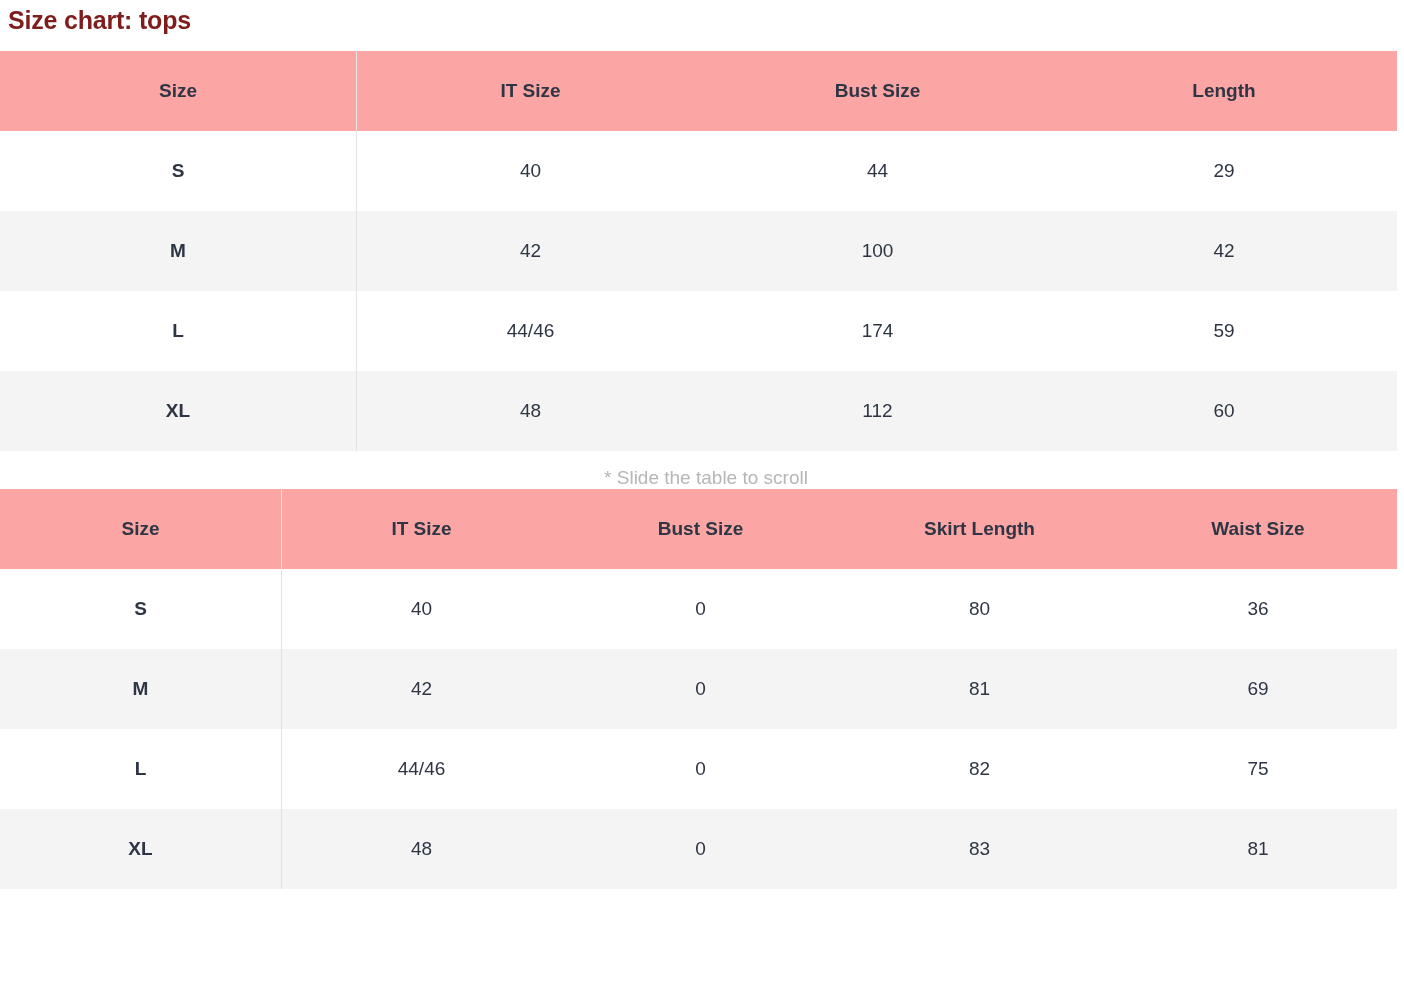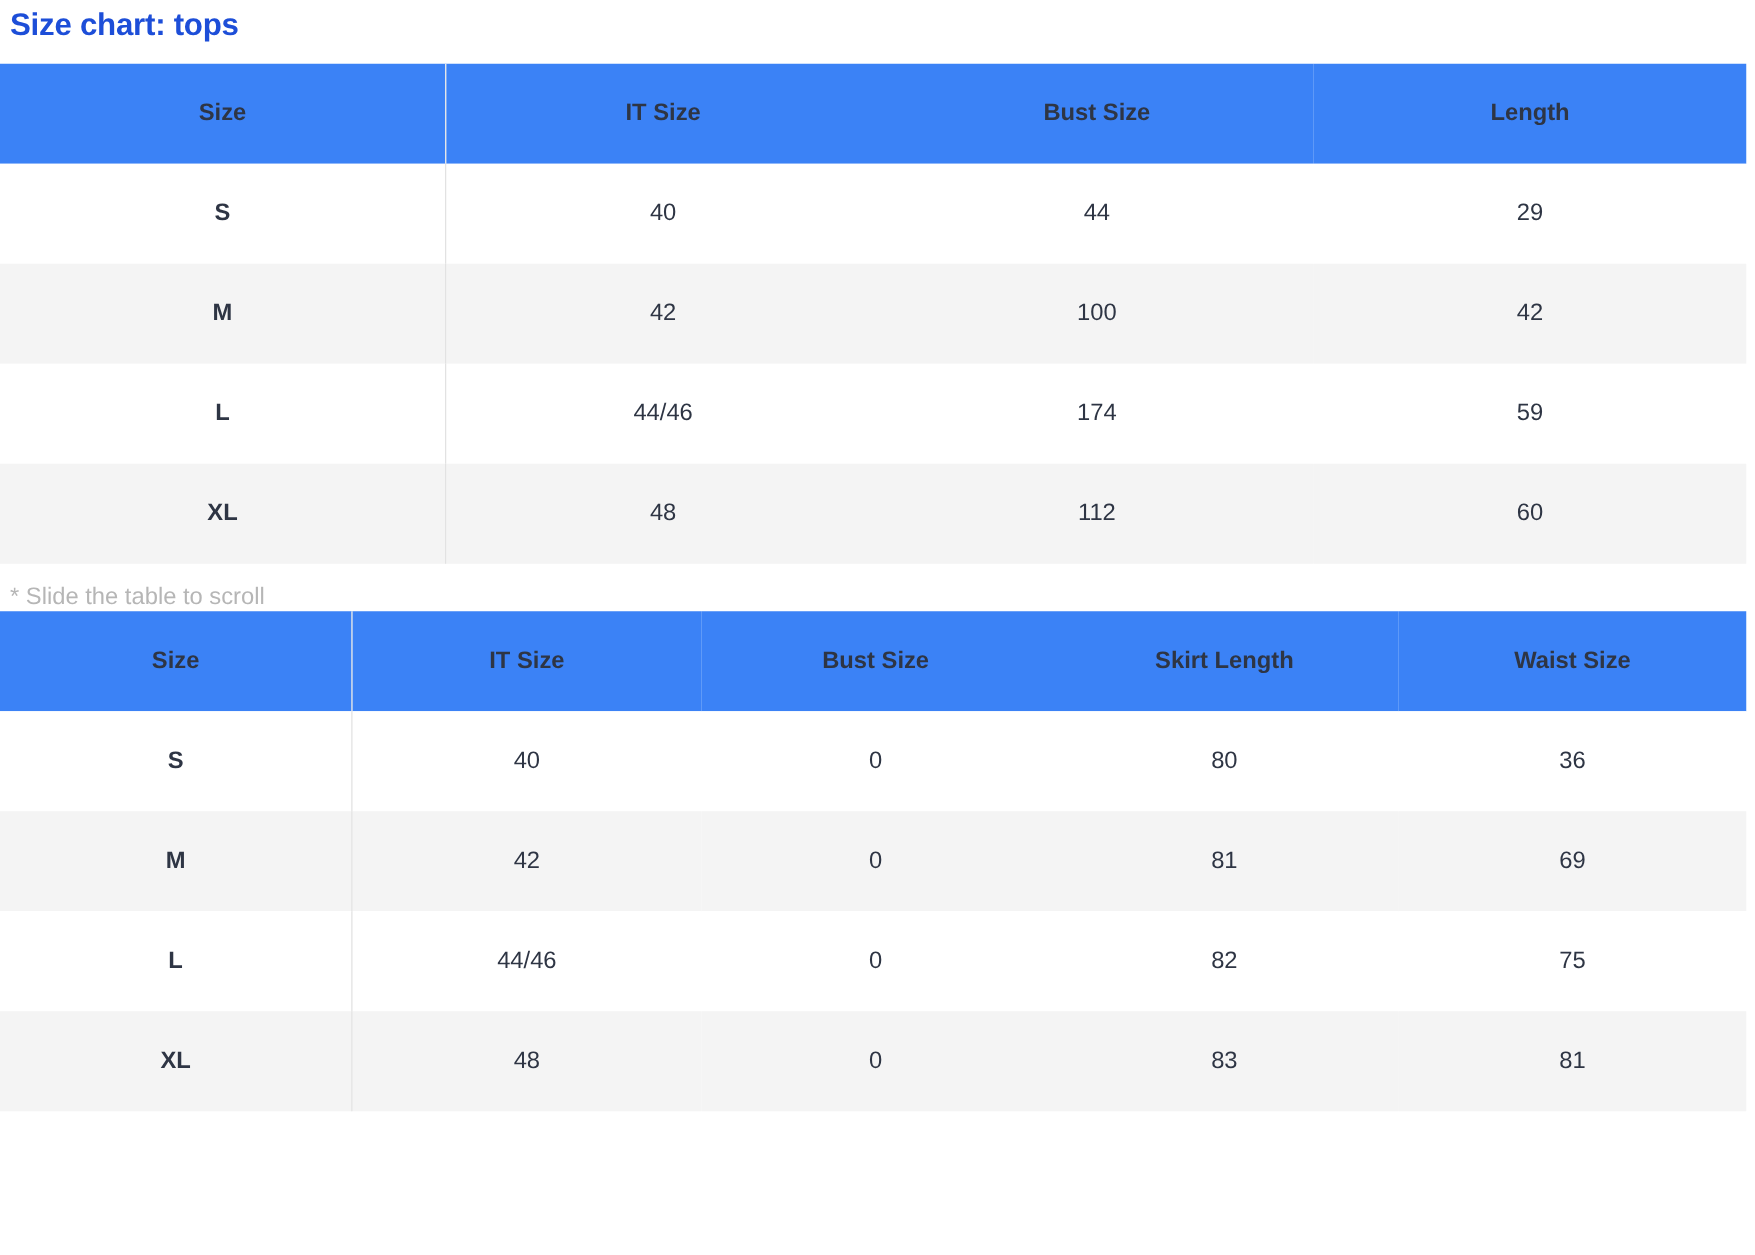--- a/index.html
+++ b/index.html
@@ -15,21 +15,21 @@
     overflow: hidden;
   }
   .page {
     width: 1404px;
     box-sizing: border-box;
     padding: 0;
   }
   .section-title {
     font-size: 25px;
     font-weight: bold;
-    color: #1d4ed8;
+    color: #7f1d1d;
     letter-spacing: -0.2px;
     margin: 0;
     padding: 6px 0 14px 8px;
   }
   .section-title.dresses {
     padding-top: 28px;
     padding-bottom: 16px;
   }
   table.size-table {
     width: 1396px;
@@ -41,21 +41,21 @@
   table.size-table td {
     text-align: center;
     font-size: 19px;
     color: #2e3544;
     height: 80px;
     vertical-align: middle;
     border: none;
     padding: 0;
   }
   table.size-table thead th {
-    background: #3b82f6;
+    background: #fca5a5;
     font-weight: bold;
     font-size: 19px;
   }
   table.size-table tbody td {
     font-weight: normal;
   }
   table.size-table tbody td.size-cell {
     font-weight: bold;
   }
   table.size-table tbody tr.odd td {
@@ -70,20 +70,21 @@
     border-right: 1px solid #e2e2e2;
   }
   table.size-table thead th.first-col {
     border-right: 1px solid #e6e6e6;
   }
   .scroll-note {
     font-size: 19px;
     color: #b6b6b6;
     padding: 16px 0 0 8px;
     margin: 0;
+    text-align: center;
   }
   .tops-wrap { padding-top: 2px; }
 </style>
 </head>
 <body>
 
 <div class="page">
 
   <h2 class="section-title">Size chart: tops</h2>
 

